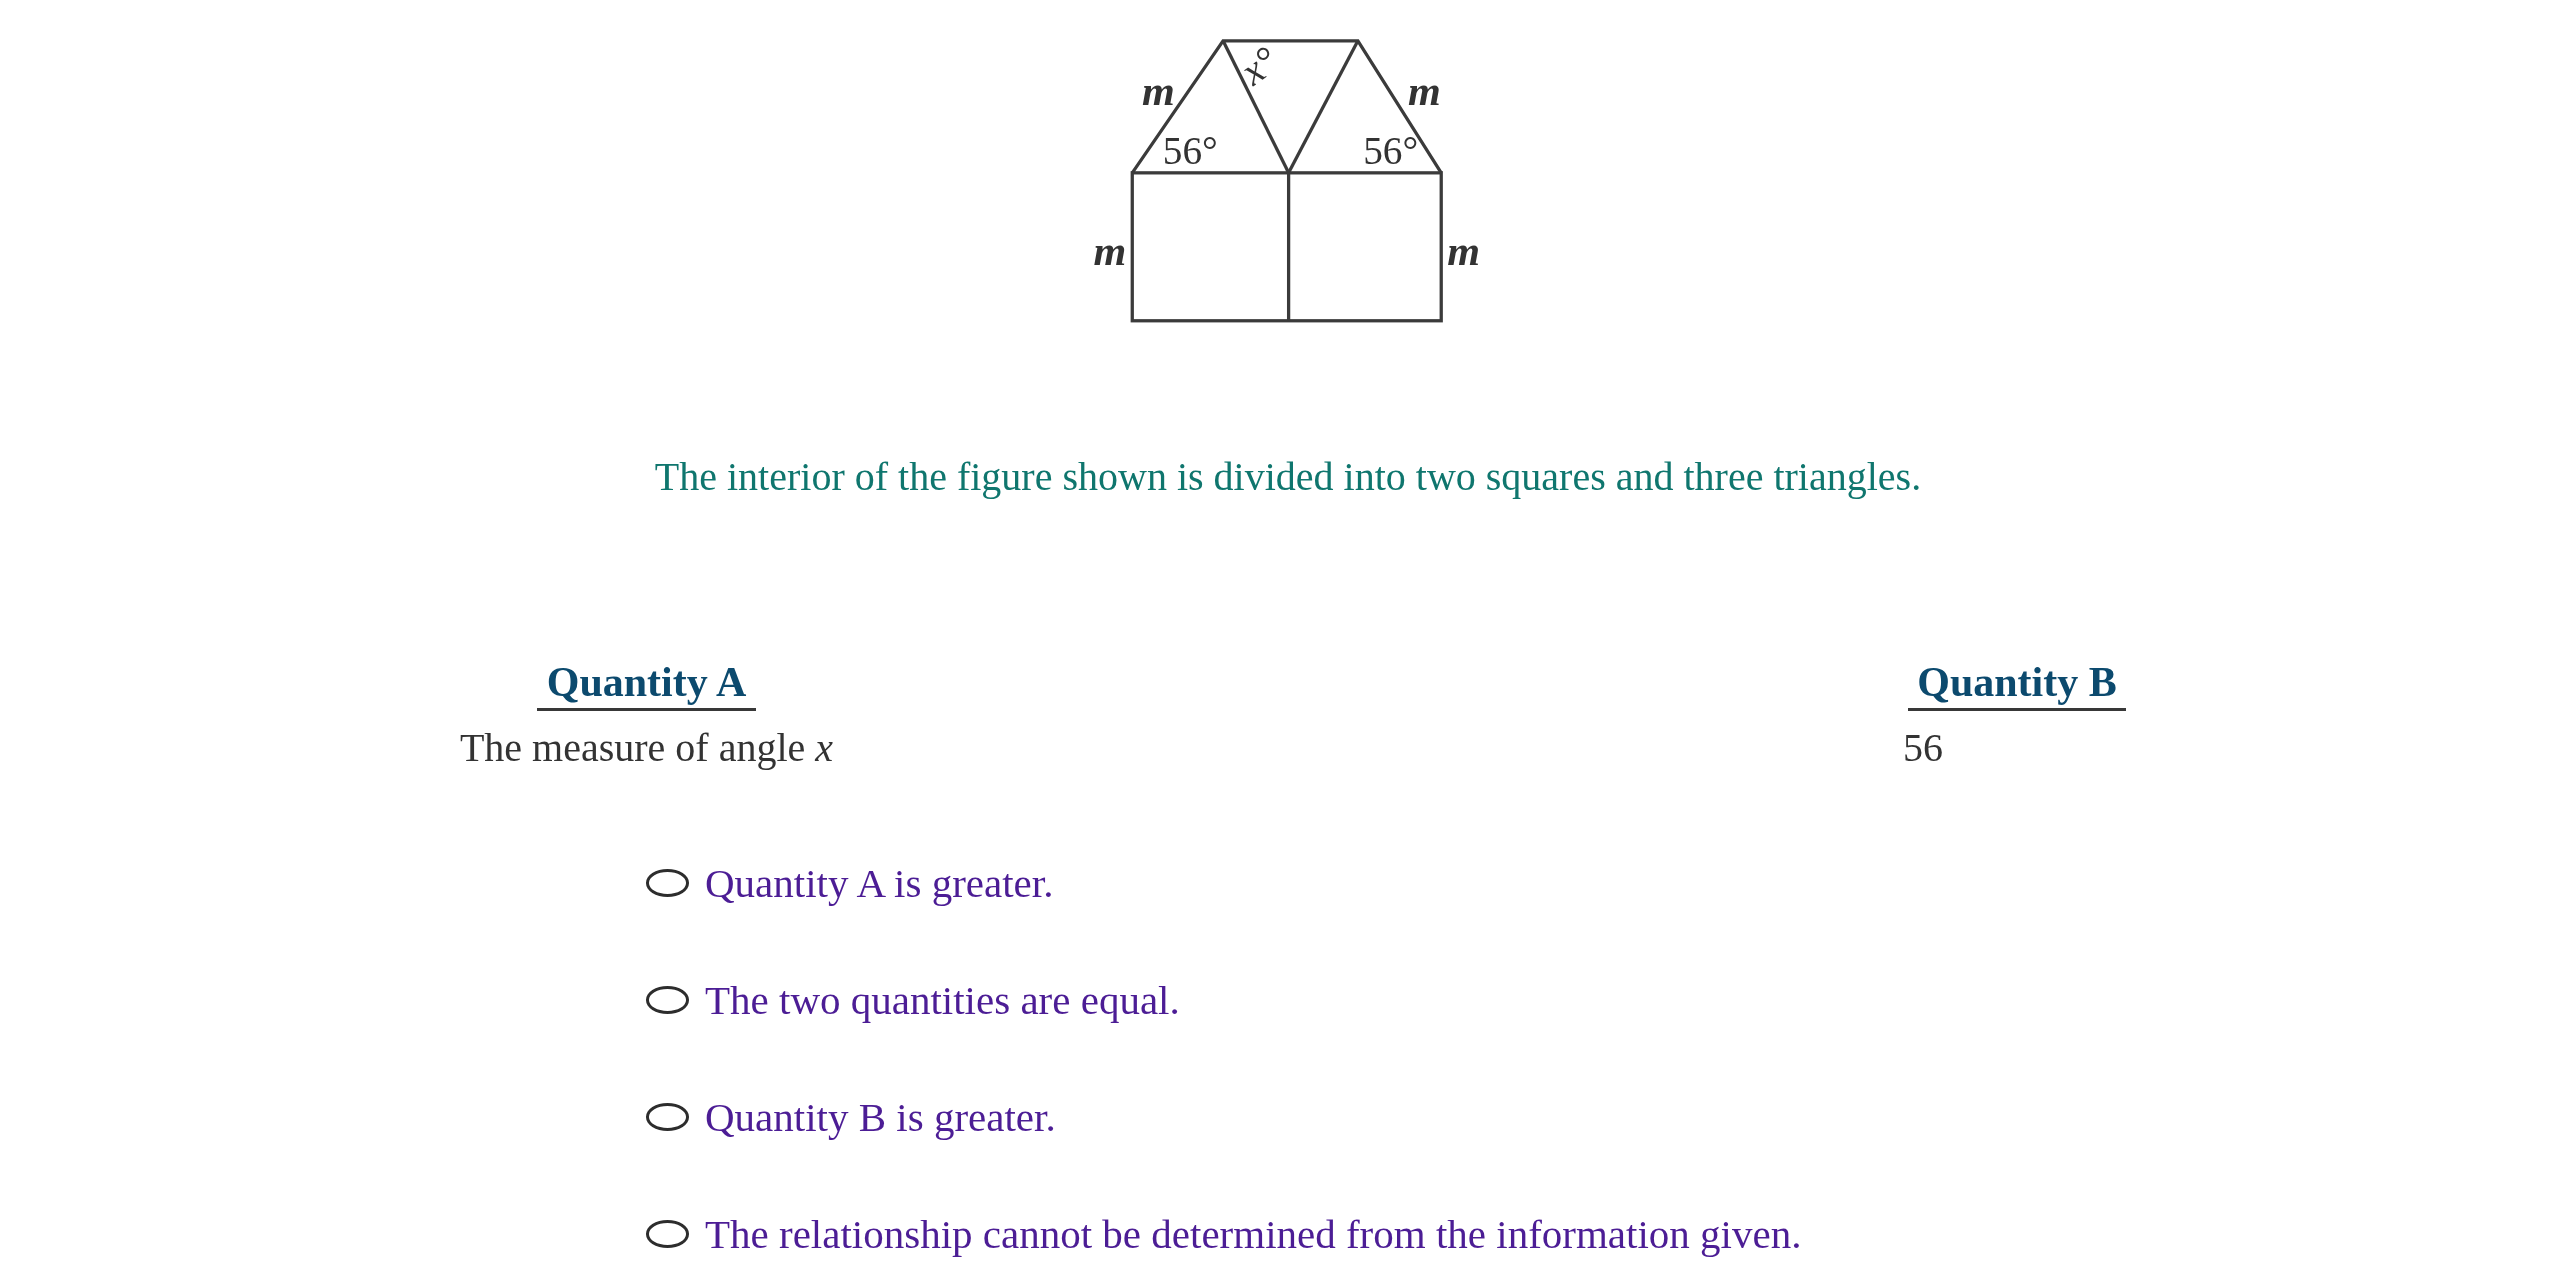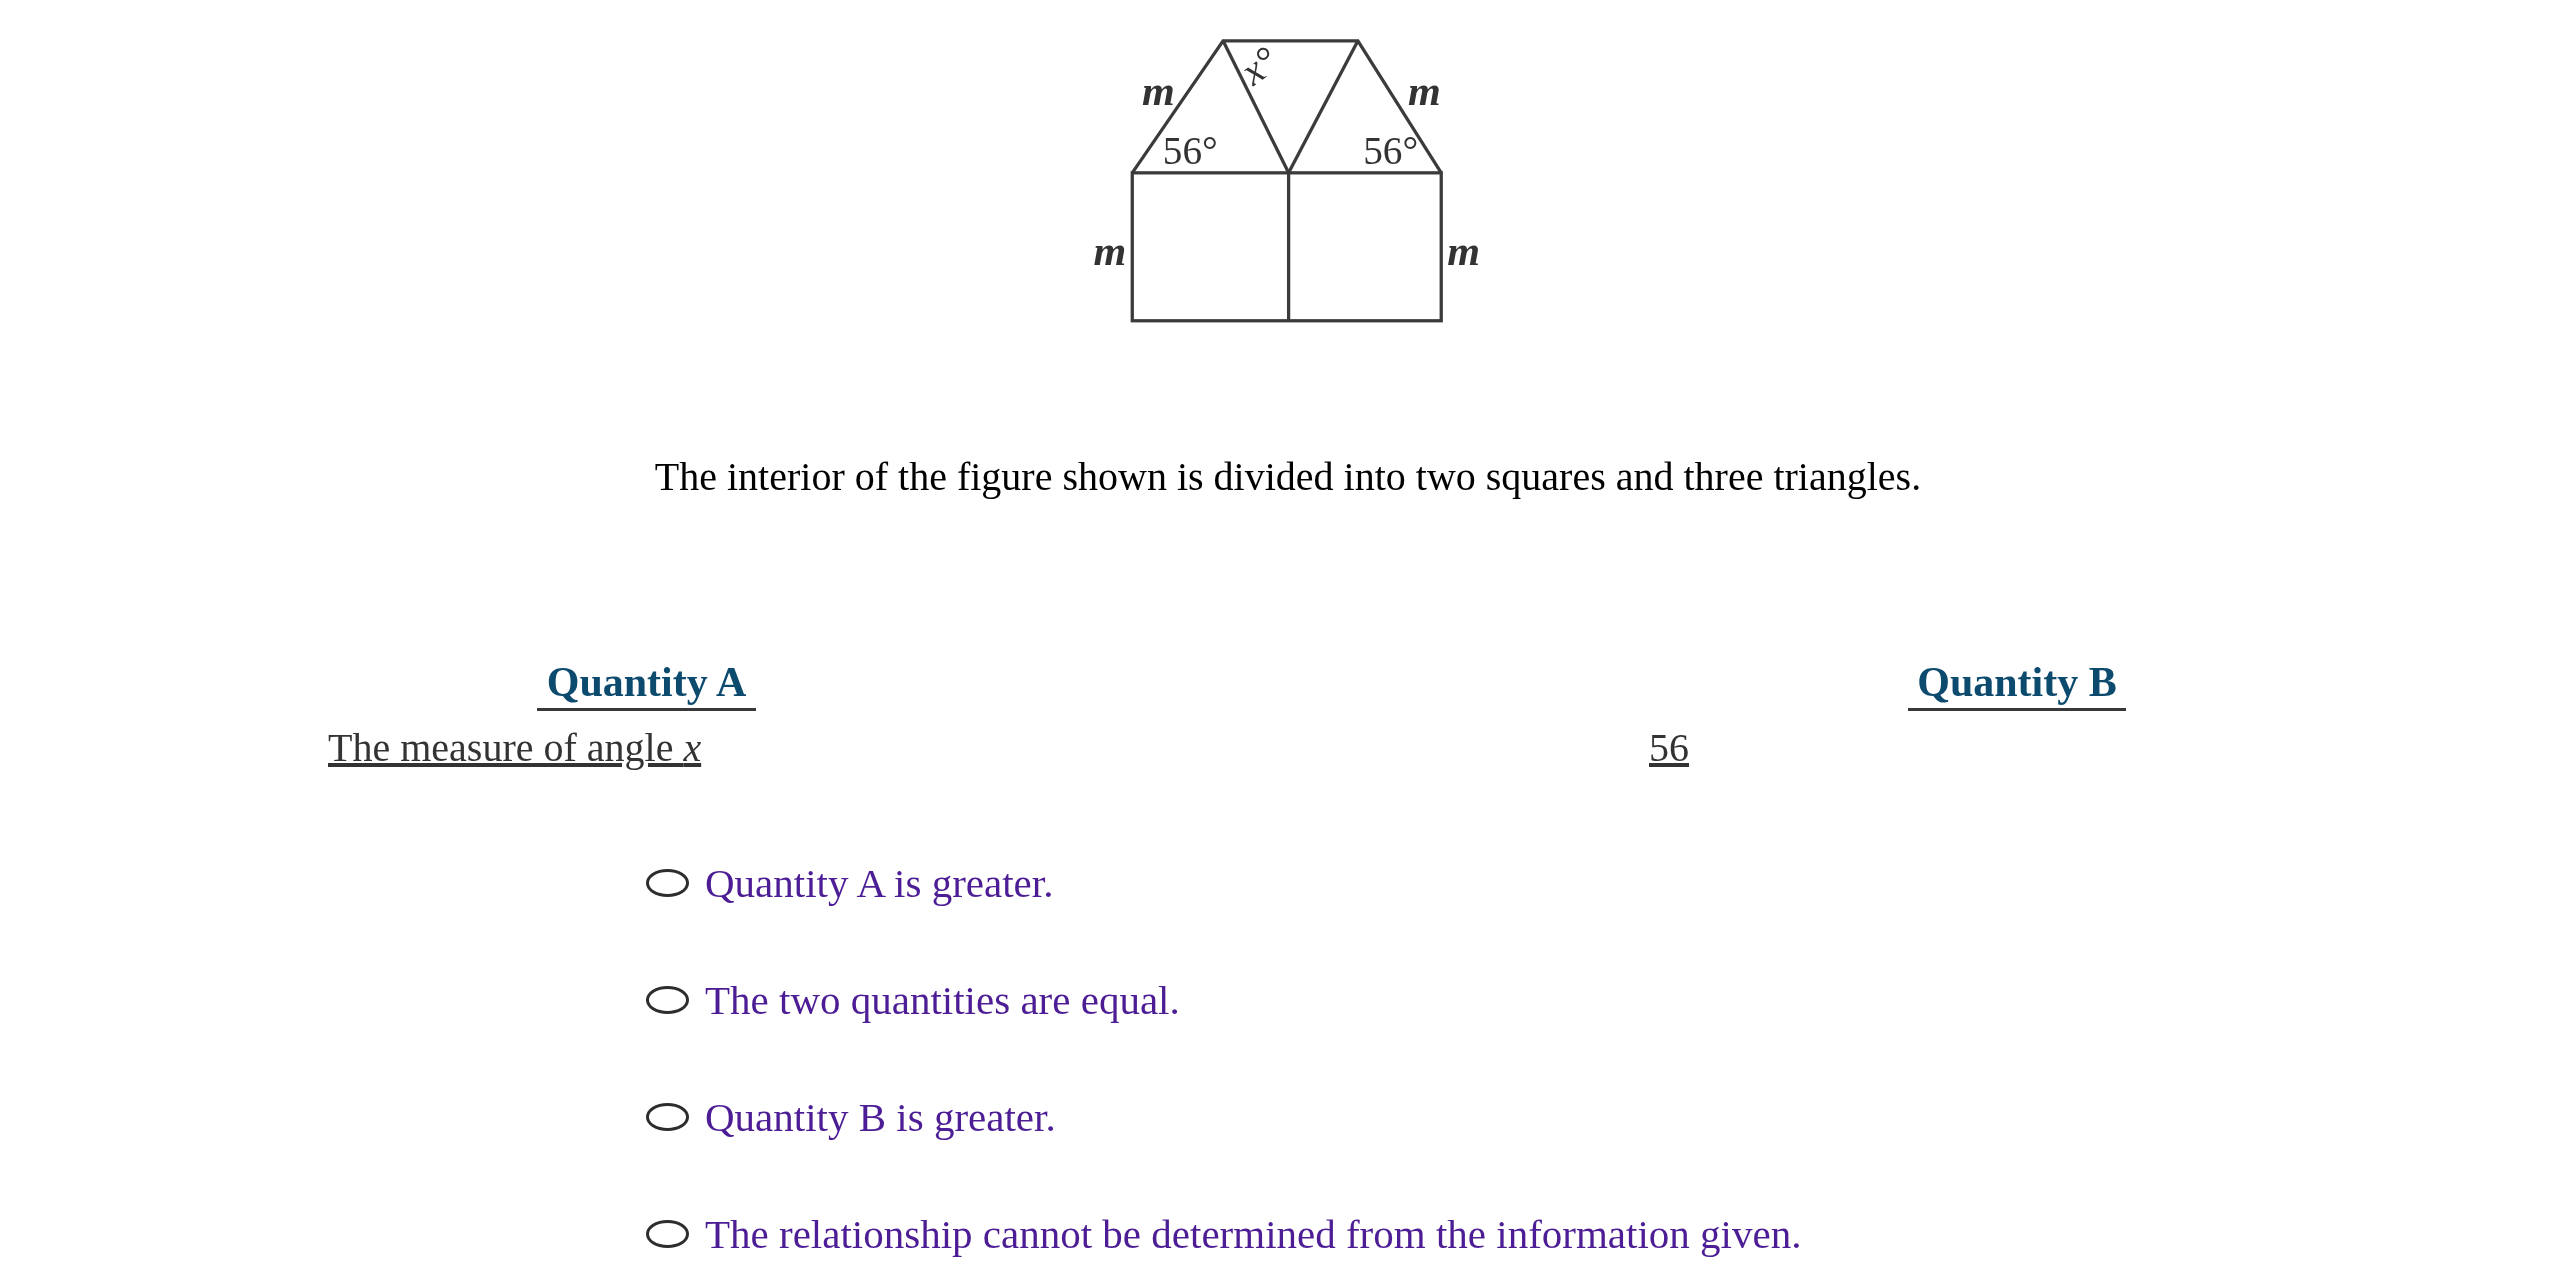--- a/index.html
+++ b/index.html
@@ -53,21 +53,21 @@
 
   
   .statement {
     position: absolute;
     left: 0;
     top: 452px;
     width: 2576px;
     text-align: center;
     font-size: 40px;
     line-height: 49px;
-    color: #000000;
+    color: #0f766e;
   }
 
   
   .qa-header, .qb-header {
     position: absolute;
     top: 658px;
     text-align: center;
     font-size: 42px;
     font-weight: bold;
     line-height: 49px;
@@ -76,25 +76,24 @@
   .qa-header { left: 328px; width: 637px; }
   .qb-header { left: 1743px; width: 548px; }
   .underlined {
     display: inline-block;
     border-bottom: 3.7px solid #383838;
     padding: 0 9.4px 0.9px 9.4px;
   }
   .qa-value, .qb-value {
     position: absolute;
     top: 723px;
-    text-align: left;
+    text-align: center;
     font-size: 40px;
     line-height: 49px;
     color: #333333;
-    text-decoration: underline;
   }
   .qa-value { left: 328px; width: 637px; }
   .qb-value { left: 1649px; width: 548px; }
   .math-var { font-style: italic; }
 
   
   .options {
     position: absolute;
     left: 646px;
     top: 855px;

